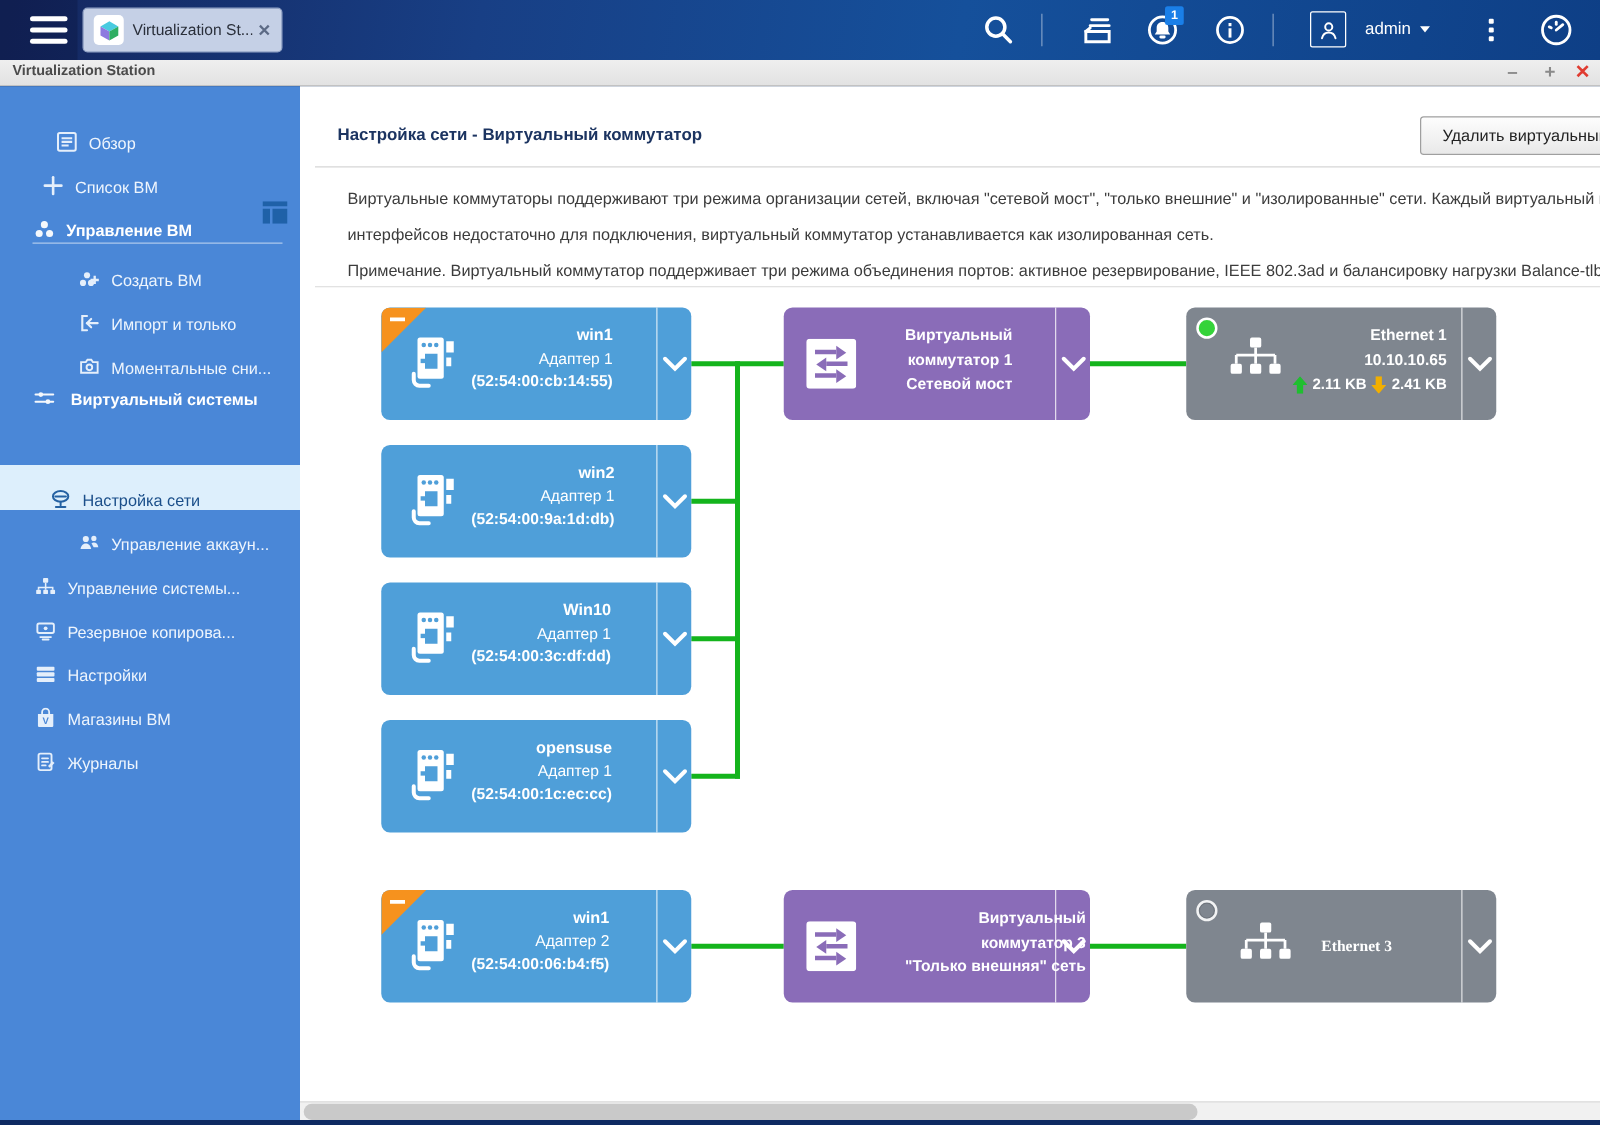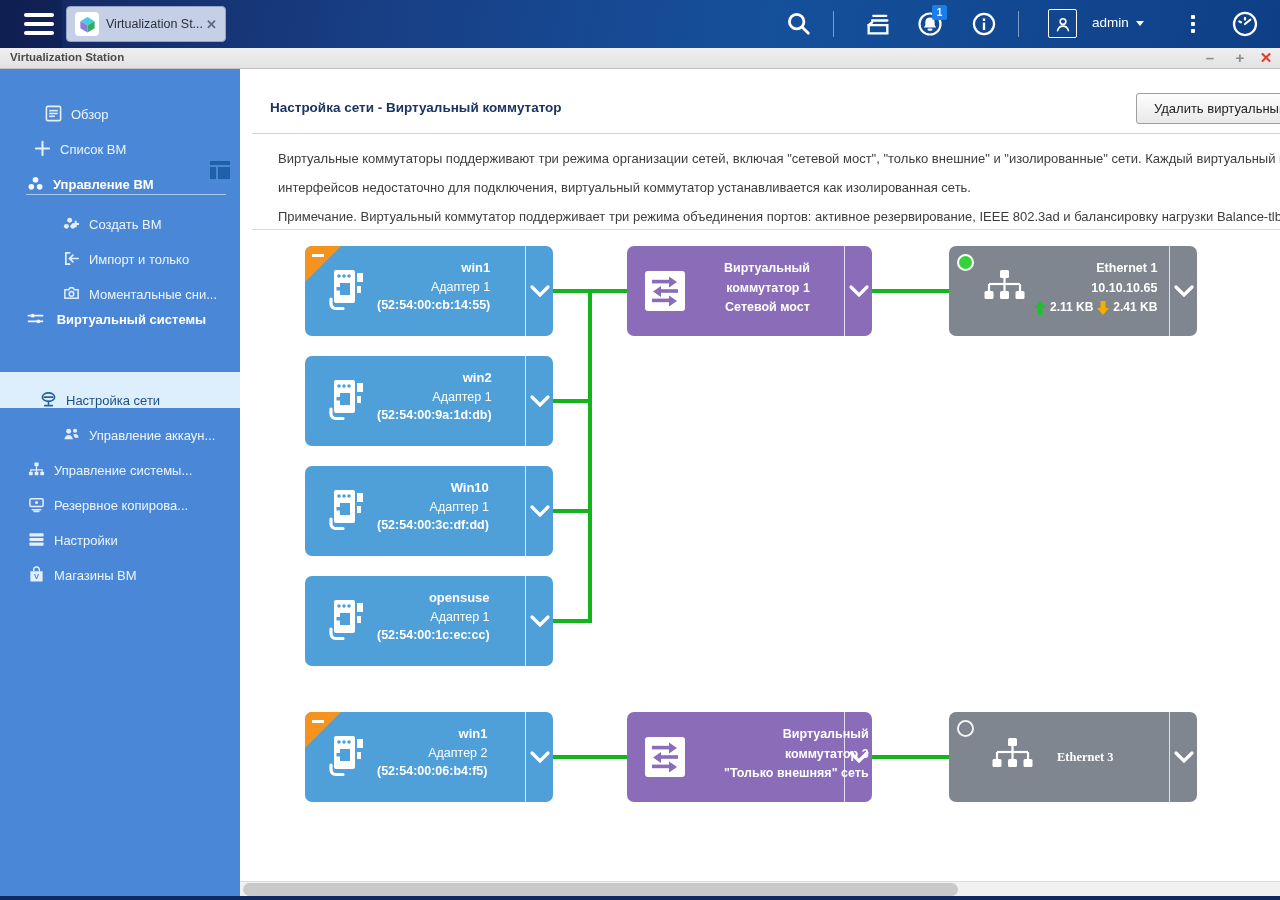--- a/index.html
+++ b/index.html
@@ -339,20 +339,30 @@
 
       <li class="sitem sub2">
         <svg class="sic" viewBox="0 0 18 18" fill="currentColor">
           <path d="M2.5 5.5 h13 v10 a1 1 0 0 1 -1 1 h-11 a1 1 0 0 1 -1 -1 z"></path>
           <path d="M6 5.5 v-1.5 a3 3 0 0 1 6 0 v1.5" fill="none" stroke="currentColor" stroke-width="1.5"></path>
           <text x="9" y="13.6" font-size="8" font-weight="bold" fill="#4a87d7" text-anchor="middle">V</text>
         </svg>
         <span>Магазины ВМ</span>
       </li>
 
+      <li class="sitem sub2">
+        <svg class="sic" viewBox="0 0 18 18" fill="none" stroke="currentColor" stroke-width="1.6" stroke-linecap="round">
+          <rect x="3" y="2" width="11" height="14" rx="1.5"></rect>
+          <line x1="6" y1="6" x2="11" y2="6"></line>
+            <line x1="6" y1="9" x2="11" y2="9"></line>
+            <line x1="6" y1="12" x2="9" y2="12"></line>
+          <path d="M11 12.5 l4 -4 l1.5 1.5 l-4 4 z" fill="currentColor" stroke="none"></path>
+        </svg>
+        <span>Журналы</span>
+      </li>
     </ul>
   </aside>
 
   <div class="mainarea">
     <div class="panel">
 
       <div class="panel-header">
         <h1>Настройка сети - Виртуальный коммутатор</h1>
         <button class="del-btn">Удалить виртуальный ко</button>
       </div>

